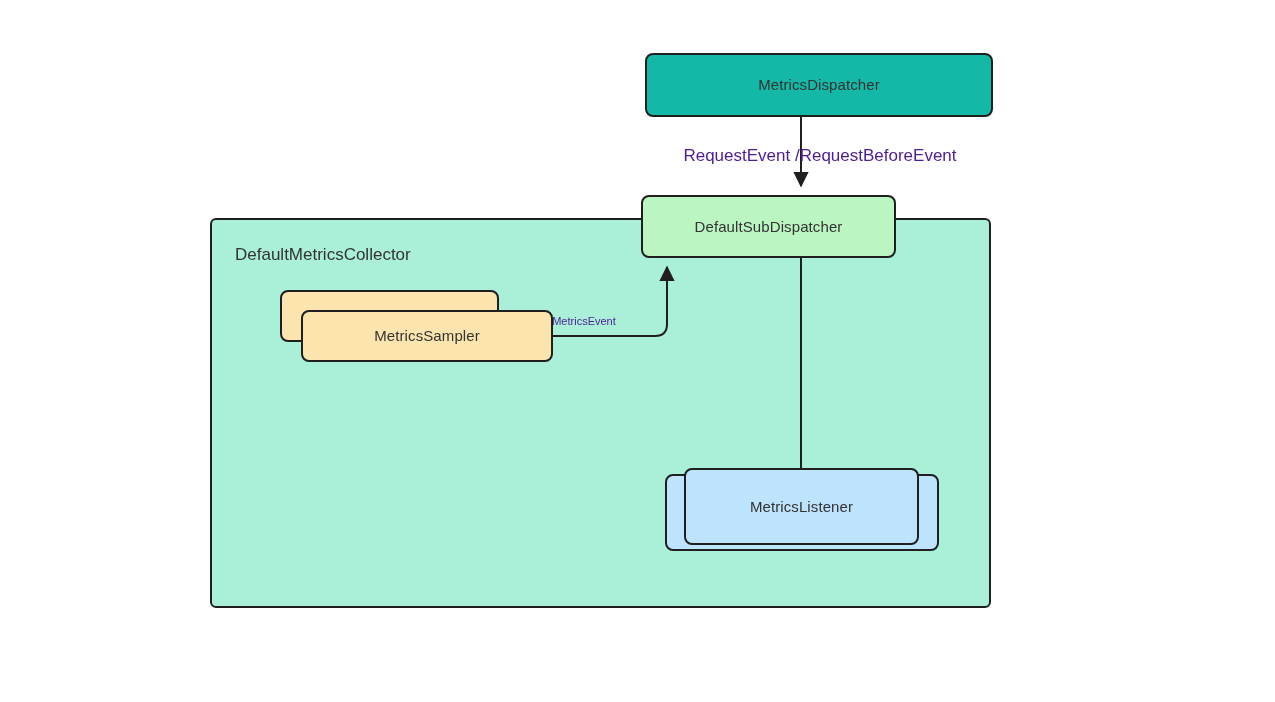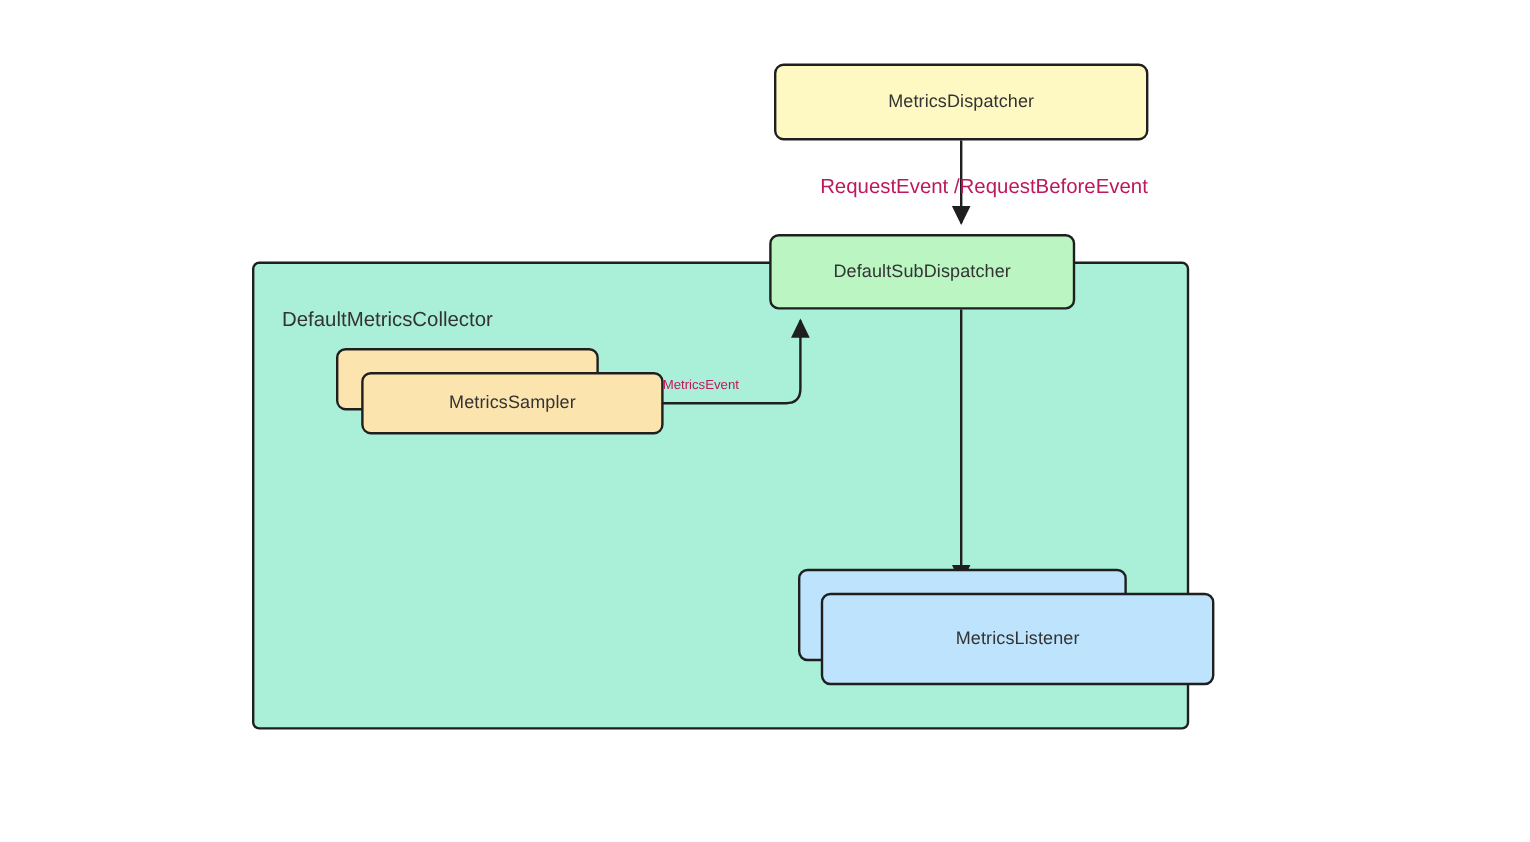--- a/index.html
+++ b/index.html
@@ -48,38 +48,38 @@
     border-radius: 6px;
   }
   .cluster-label {
     position: absolute;
     color: #333333;
     font-size: 17px;
     white-space: nowrap;
   }
   .edge-label {
     position: absolute;
-    color: #be185d;
+    color: #4c1d95;
     background: transparent;
     white-space: nowrap;
     transform: translate(-50%, -50%);
   }
   .edge-label.big { font-size: 17px; }
   .edge-label.small { font-size: 11px; }
   .stack-back { z-index: 2; }
   .stack-front { z-index: 3; }
   .on-top { z-index: 6; }
 </style>
 </head>
 <body style="background: rgb(255, 255, 255);">
 
 <div id="canvas" style="background: rgb(255, 255, 255);">
 
   <div class="cluster" id="cluster-box" style="left: 210px; top: 218px; width: 781px; height: 390px; background: rgb(170, 240, 216); border-color: rgb(31, 31, 31);"></div>
-  <div class="cluster-label" id="cluster-label" style="left: 235px; top: 245px; margin-top: 12px;">DefaultMetricsCollector</div>
+  <div class="cluster-label" id="cluster-label" style="left: 235px; top: 245px;">DefaultMetricsCollector</div>
 
   <svg class="layer" id="edges-layer">
     <defs>
       <marker id="arrowhead" markerWidth="9" markerHeight="9" refX="7.2" refY="4.5" orient="auto" markerUnits="strokeWidth">
         <path d="M0,0.6 L8,4.5 L0,8.4 z" fill="#1f1f1f"></path>
       </marker>
     </defs>
     <g>
       <path d="M801,117 L801,186" fill="none" stroke="#1f1f1f" stroke-width="2" marker-end="url(#arrowhead)"></path>
     </g>
@@ -93,25 +93,25 @@
 
   <div class="edge-label big" id="edge-label-0" style="left: 820px; top: 156px;">RequestEvent /RequestBeforeEvent</div>
   <div class="edge-label small" id="edge-label-2" style="left: 584px; top: 321px;">MetricsEvent</div>
 
   <div class="node stack-back" id="node-2-back" style="left: 280px; top: 290px; width: 219px; height: 52px; background: rgb(252, 228, 174); border-color: rgb(31, 31, 31);"></div>
   <div class="node stack-front" id="node-2" style="left: 301px; top: 310px; width: 252px; height: 52px; background: rgb(252, 228, 174); border-color: rgb(31, 31, 31);">
     <span>MetricsSampler</span>
   </div>
 
   <div class="node stack-back" id="node-3-back" style="left: 665px; top: 474px; width: 274px; height: 77px; background: rgb(189, 227, 253); border-color: rgb(31, 31, 31);"></div>
-  <div class="node stack-front" id="node-3" style="left: 684px; top: 494px; width: 328px; height: 77px; background: rgb(189, 227, 253); border-color: rgb(31, 31, 31);">
+  <div class="node stack-front" id="node-3" style="left: 684px; top: 468px; width: 235px; height: 77px; background: rgb(189, 227, 253); border-color: rgb(31, 31, 31);">
     <span>MetricsListener</span>
   </div>
 
-  <div class="node on-top" id="node-0" style="left: 645px; top: 53px; width: 312px; height: 64px; background: #fef9c3; border-color: rgb(31, 31, 31);">
+  <div class="node on-top" id="node-0" style="left: 645px; top: 53px; width: 348px; height: 64px; background: #14b8a6; border-color: rgb(31, 31, 31);">
     <span>MetricsDispatcher</span>
   </div>
 
   <div class="node on-top" id="node-1" style="left: 641px; top: 195px; width: 255px; height: 63px; background: rgb(187, 245, 194); border-color: rgb(31, 31, 31);">
     <span>DefaultSubDispatcher</span>
   </div>
 
 </div>
 
 </body></html>

